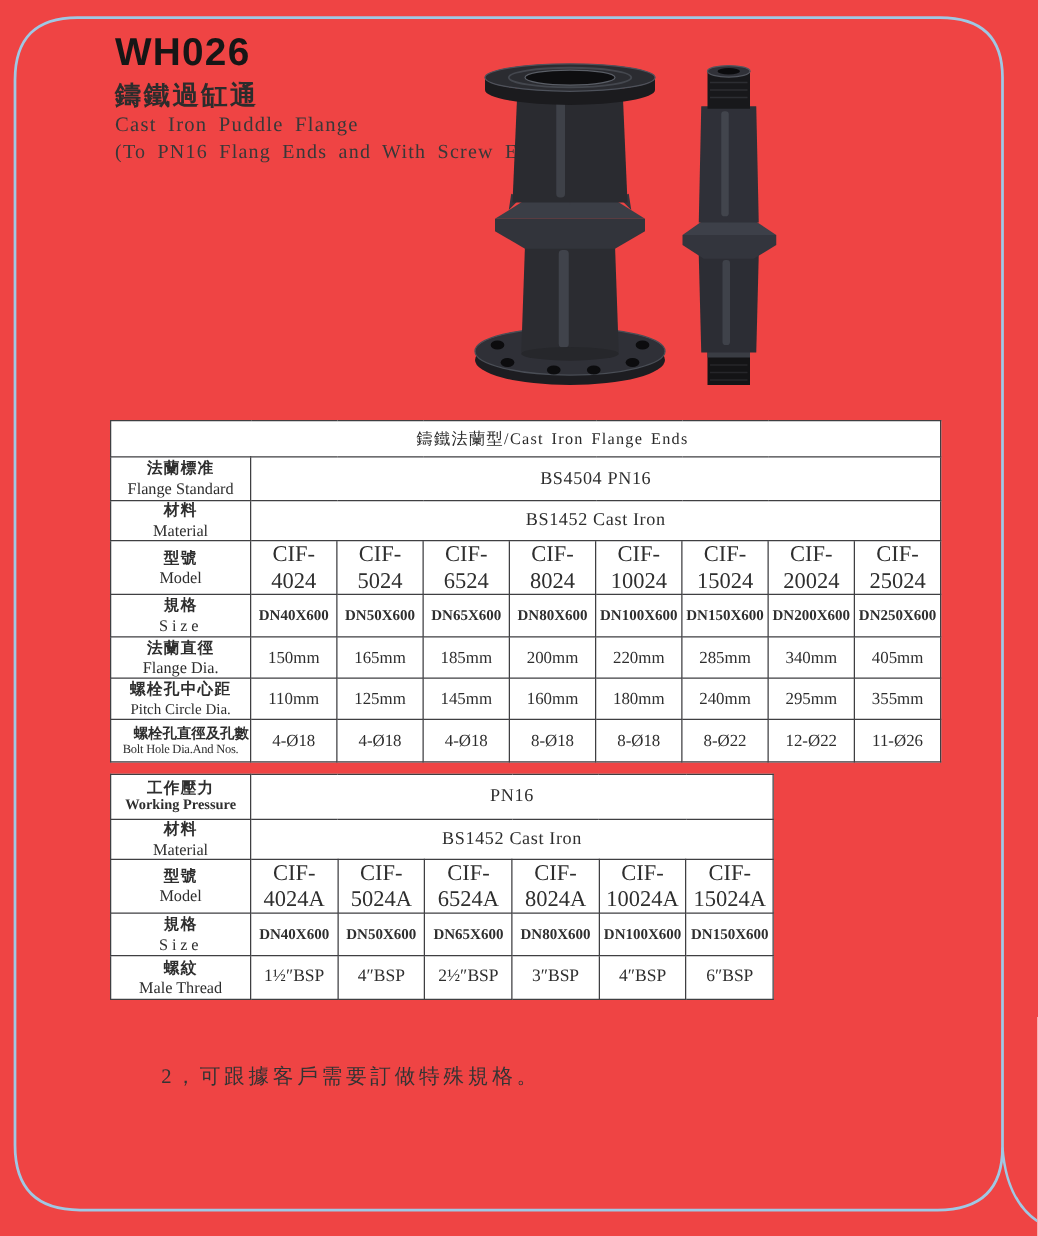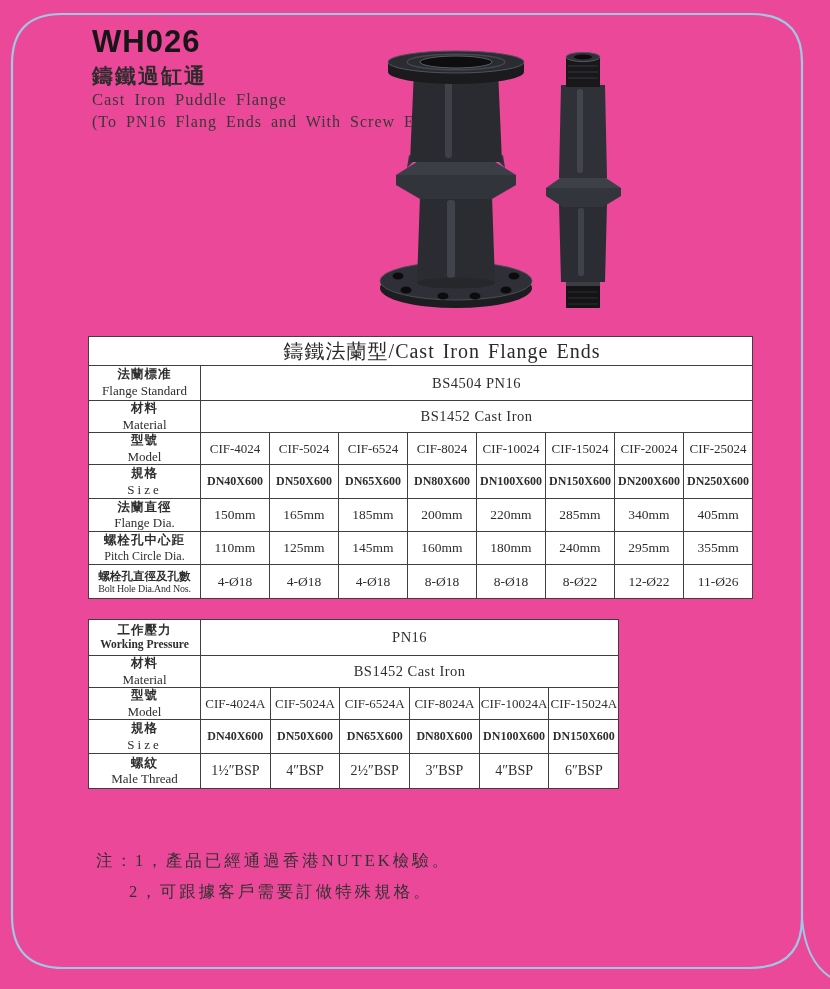--- a/index.html
+++ b/index.html
@@ -1,39 +1,39 @@
 <!DOCTYPE html>
 <html><head>
 <meta charset="utf-8">
 <style>
   html,body{margin:0;padding:0;background:#ffffff;}
   #page{
-    position:relative;width:830px;height:989px;background:#ec4899;overflow:hidden;
+    position:relative;width:830px;height:989px;background:#ef4444;overflow:hidden;
     font-family:"Liberation Serif","DejaVu Serif",serif;color:#303030;
   }
   .abs{position:absolute;}
   
   #code{left:92px;top:24px;font-family:"Liberation Sans","DejaVu Sans",sans-serif;
         font-size:31px;font-weight:bold;color:#161616;letter-spacing:1px;}
   #title-zh{left:92px;top:62px;font-size:21px;font-weight:700;color:#2c2c2c;letter-spacing:2px;}
   #title-en{left:92px;top:90px;font-size:16.5px;color:#383838;letter-spacing:1px;word-spacing:4px;}
   #subtitle-en{left:92px;top:113px;font-size:16px;color:#383838;letter-spacing:1px;word-spacing:4px;}
   
   table{border-collapse:collapse;table-layout:fixed;background:#fff;}
   td{border:1px solid #3f3f42;text-align:center;vertical-align:middle;
      padding:0 1px;overflow:hidden;color:#2e2e2e;}
-  .t-title{font-size:20px;letter-spacing:1px;word-spacing:2px;color:#2a2a2a;padding-left:44px;}
+  .t-title{font-size:13px;letter-spacing:1px;word-spacing:2px;color:#2a2a2a;padding-left:44px;}
   .zh{font-size:12.5px;line-height:1.25;letter-spacing:1px;font-weight:bold;}
   .en{font-size:13px;line-height:1.2;}
   .en.sp{letter-spacing:3px;}
   .en.small{font-size:10px;font-weight:400;letter-spacing:-0.2px;}
-  .zh.small{font-size:11.5px;letter-spacing:0;}
+  .zh.small{font-size:11.5px;letter-spacing:0;text-align:right;}
   .en.bold{font-weight:600;font-size:11.5px;}
   .val{font-size:13.5px;}
-  .val.model{font-size:13px;}
+  .val.model{font-size:18px;}
   .val.size{font-size:12px;font-weight:600;}
   .val.wide{font-size:14.5px;letter-spacing:0.5px;font-family:Liberation Serif, serif;}
   .val.thread{font-size:14px;}
   #flange-table{left:88px;top:336px;}
   #screw-table{left:88px;top:619px;}
   
   #notes{left:96px;top:845px;font-size:16.5px;color:#333;letter-spacing:3px;line-height:1.9;}
   #notes .line2{margin-left:33px;}
   
   svg{display:block;}
@@ -281,17 +281,16 @@
       <td class="val thread">4″BSP</td>
       <td class="val thread">2½″BSP</td>
       <td class="val thread">3″BSP</td>
       <td class="val thread">4″BSP</td>
       <td class="val thread">6″BSP</td>
     </tr>
   </tbody>
     </table>
 
   <div class="abs" id="notes">
-    <div><span>注：</span><span>1，產品已經通過香港NUTEK檢驗。</span></div>
     <div class="line2">2，可跟據客戶需要訂做特殊規格。</div>
   </div>
 
 </div>
 
 </body></html>

